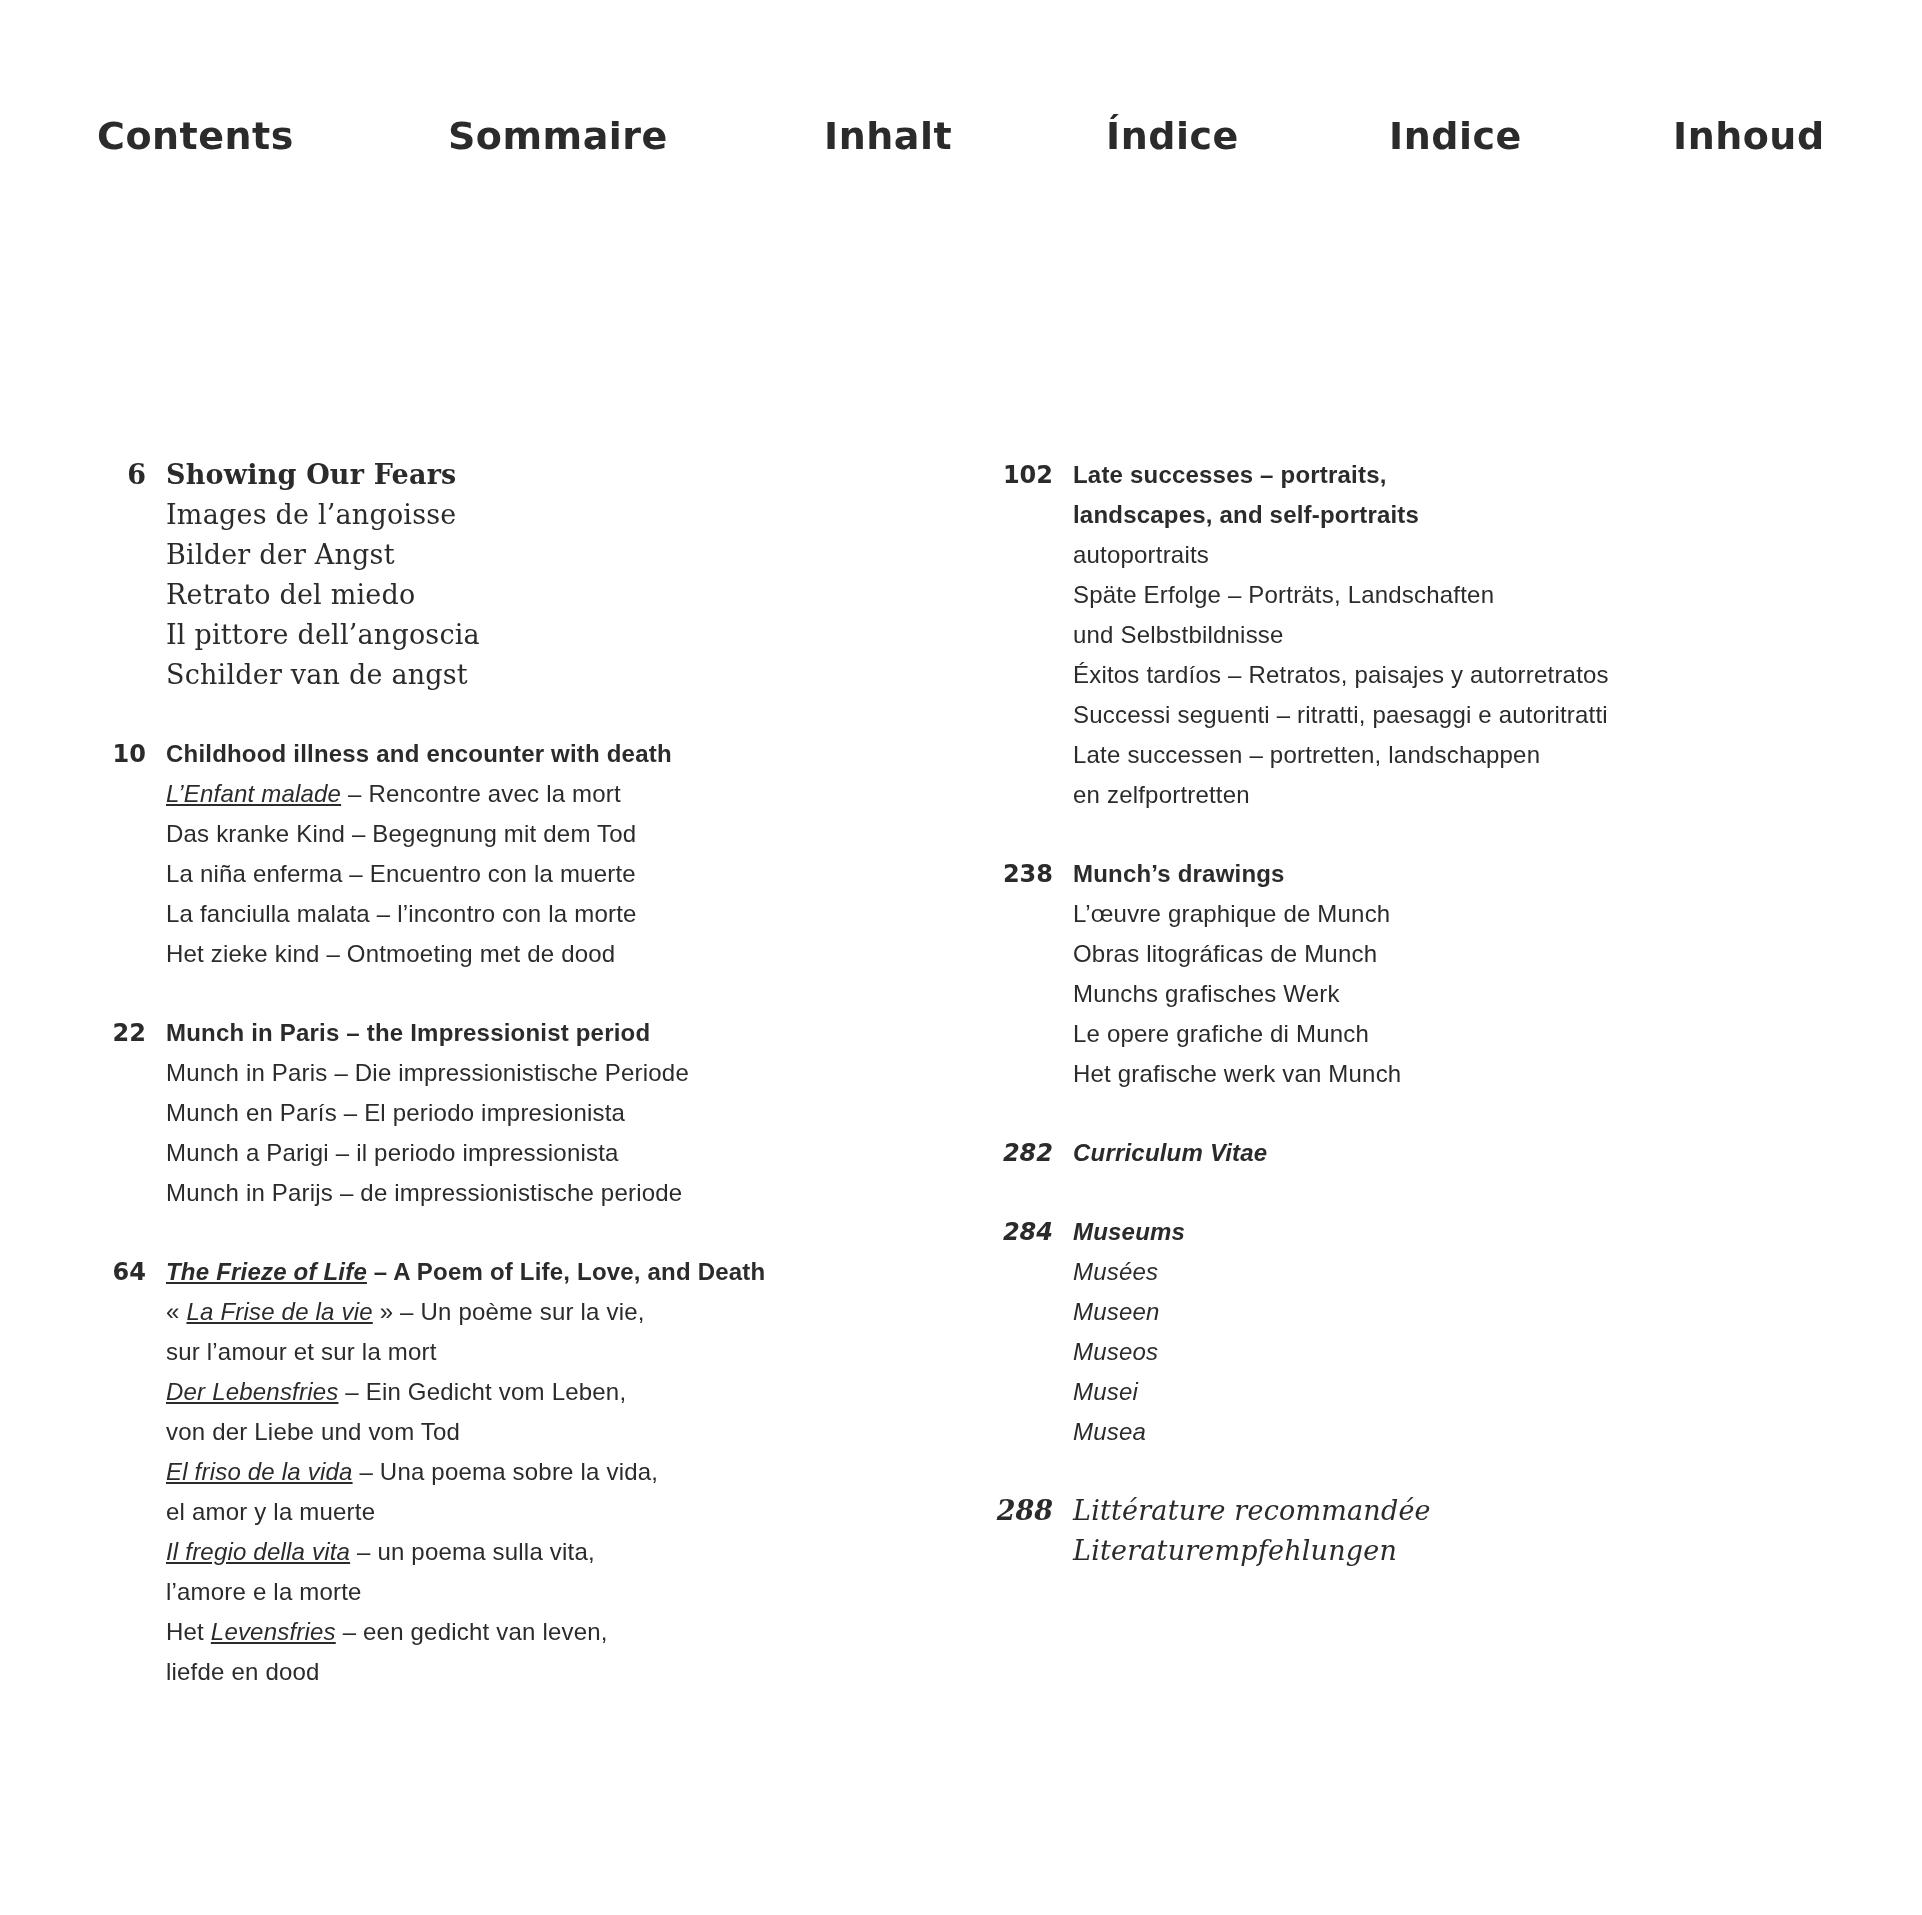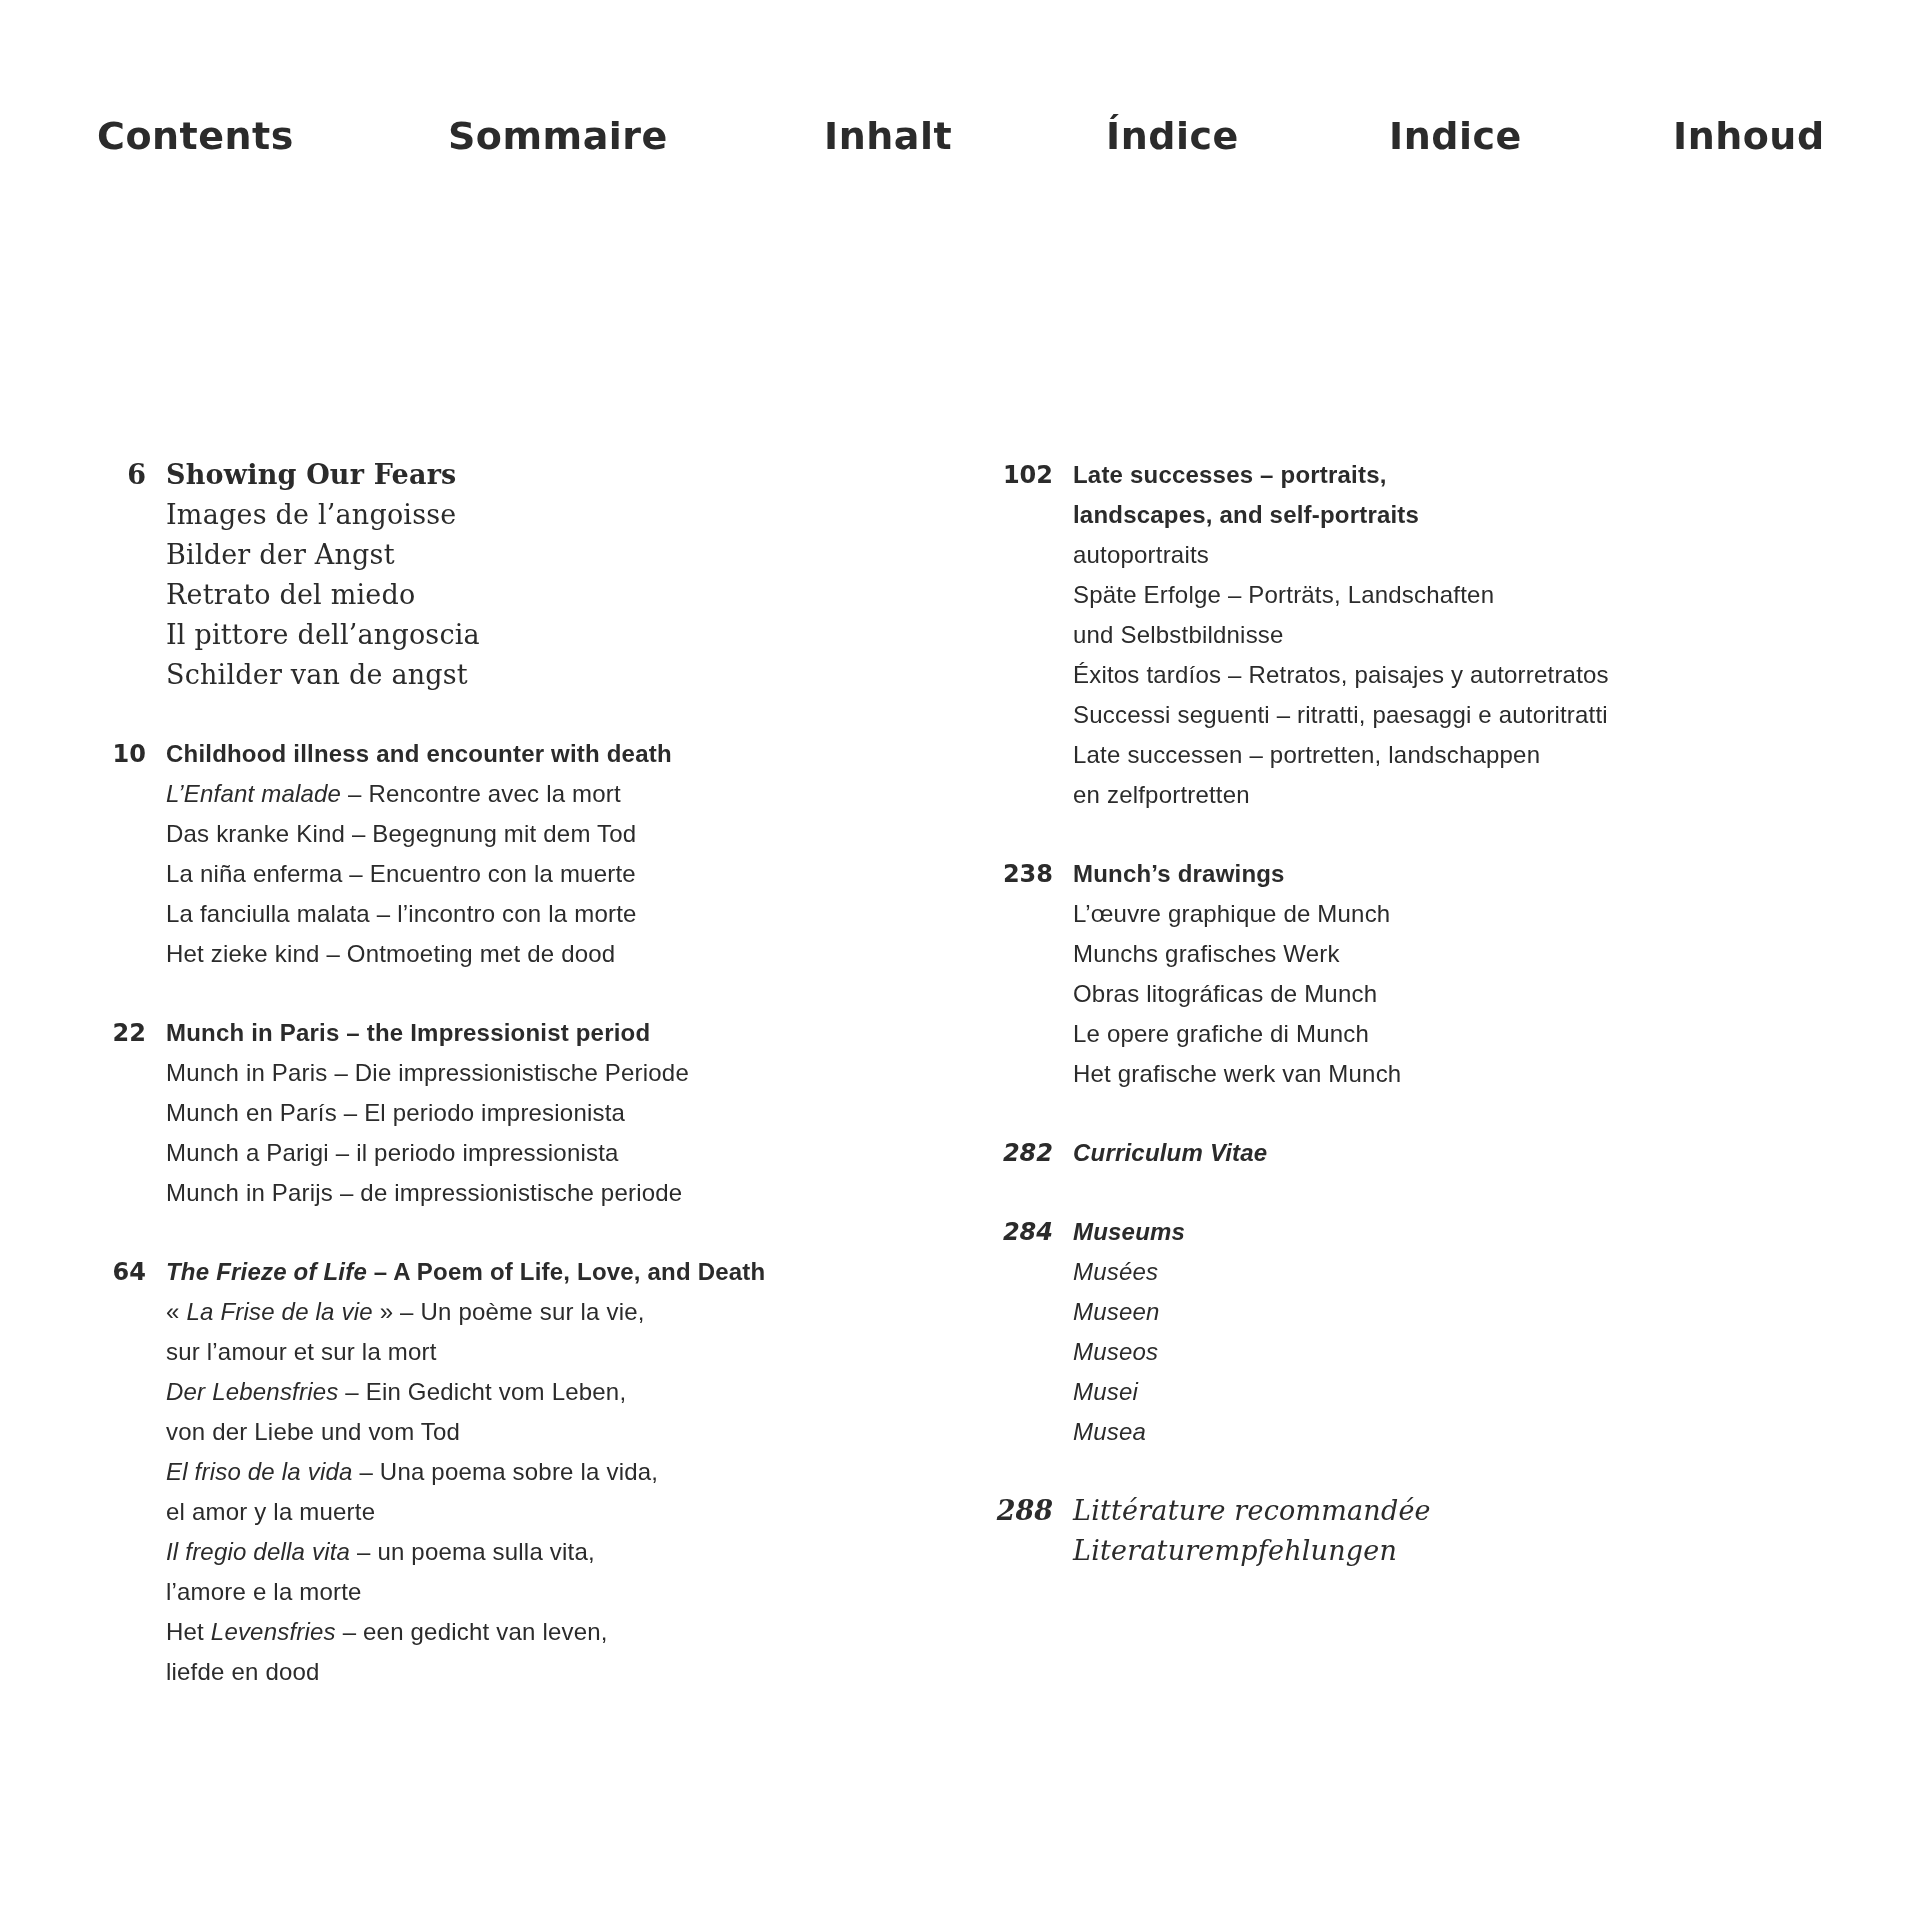--- a/index.html
+++ b/index.html
@@ -10,21 +10,21 @@
   .col.left { left: 90px; width: 843px; }
   .col.right { left: 974px; width: 899px; }
   .entry { display: flex; margin-bottom: 39px; }
   .pnum { width: 56px; text-align: right; font-size: 24px; line-height: 40px; font-weight: bold; font-family: "DejaVu Sans", sans-serif; flex: none; }
   .col.right .pnum { width: 79px; }
   .lines { margin-left: 20px; }
   .line { font-size: 24px; line-height: 40px; white-space: nowrap; font-family: "Liberation Sans", sans-serif; letter-spacing: 0.2px; }
   .line.title { font-weight: bold; }
   .serif .line, .serif .pnum { font-family: "DejaVu Serif", serif; font-size: 27px; }
   .italic { font-style: italic; }
-  .it { font-style: italic; }
+  .it { font-style: italic; text-decoration: underline; }
 </style>
 </head>
 <body>
 
 <div class="headers">
   <div class="hdr" style="left:97px">Contents</div>
   <div class="hdr" style="left:448px">Sommaire</div>
   <div class="hdr" style="left:824px">Inhalt</div>
   <div class="hdr" style="left:1106px">Índice</div>
   <div class="hdr" style="left:1389px">Indice</div>
@@ -94,22 +94,22 @@
         <div class="line">Successi seguenti – ritratti, paesaggi e autoritratti</div>
         <div class="line">Late successen – portretten, landschappen</div>
         <div class="line">en zelfportretten</div>
       </div>
     </div>
     <div class="entry">
       <div class="pnum">238</div>
       <div class="lines">
         <div class="line title">Munch’s drawings</div>
         <div class="line">L’œuvre graphique de Munch</div>
+        <div class="line">Obras litográficas de Munch</div>
         <div class="line">Munchs grafisches Werk</div>
-        <div class="line">Obras litográficas de Munch</div>
         <div class="line">Le opere grafiche di Munch</div>
         <div class="line">Het grafische werk van Munch</div>
       </div>
     </div>
     <div class="entry">
       <div class="pnum italic">282</div>
       <div class="lines">
         <div class="line title italic">Curriculum Vitae</div>
       </div>
     </div>

